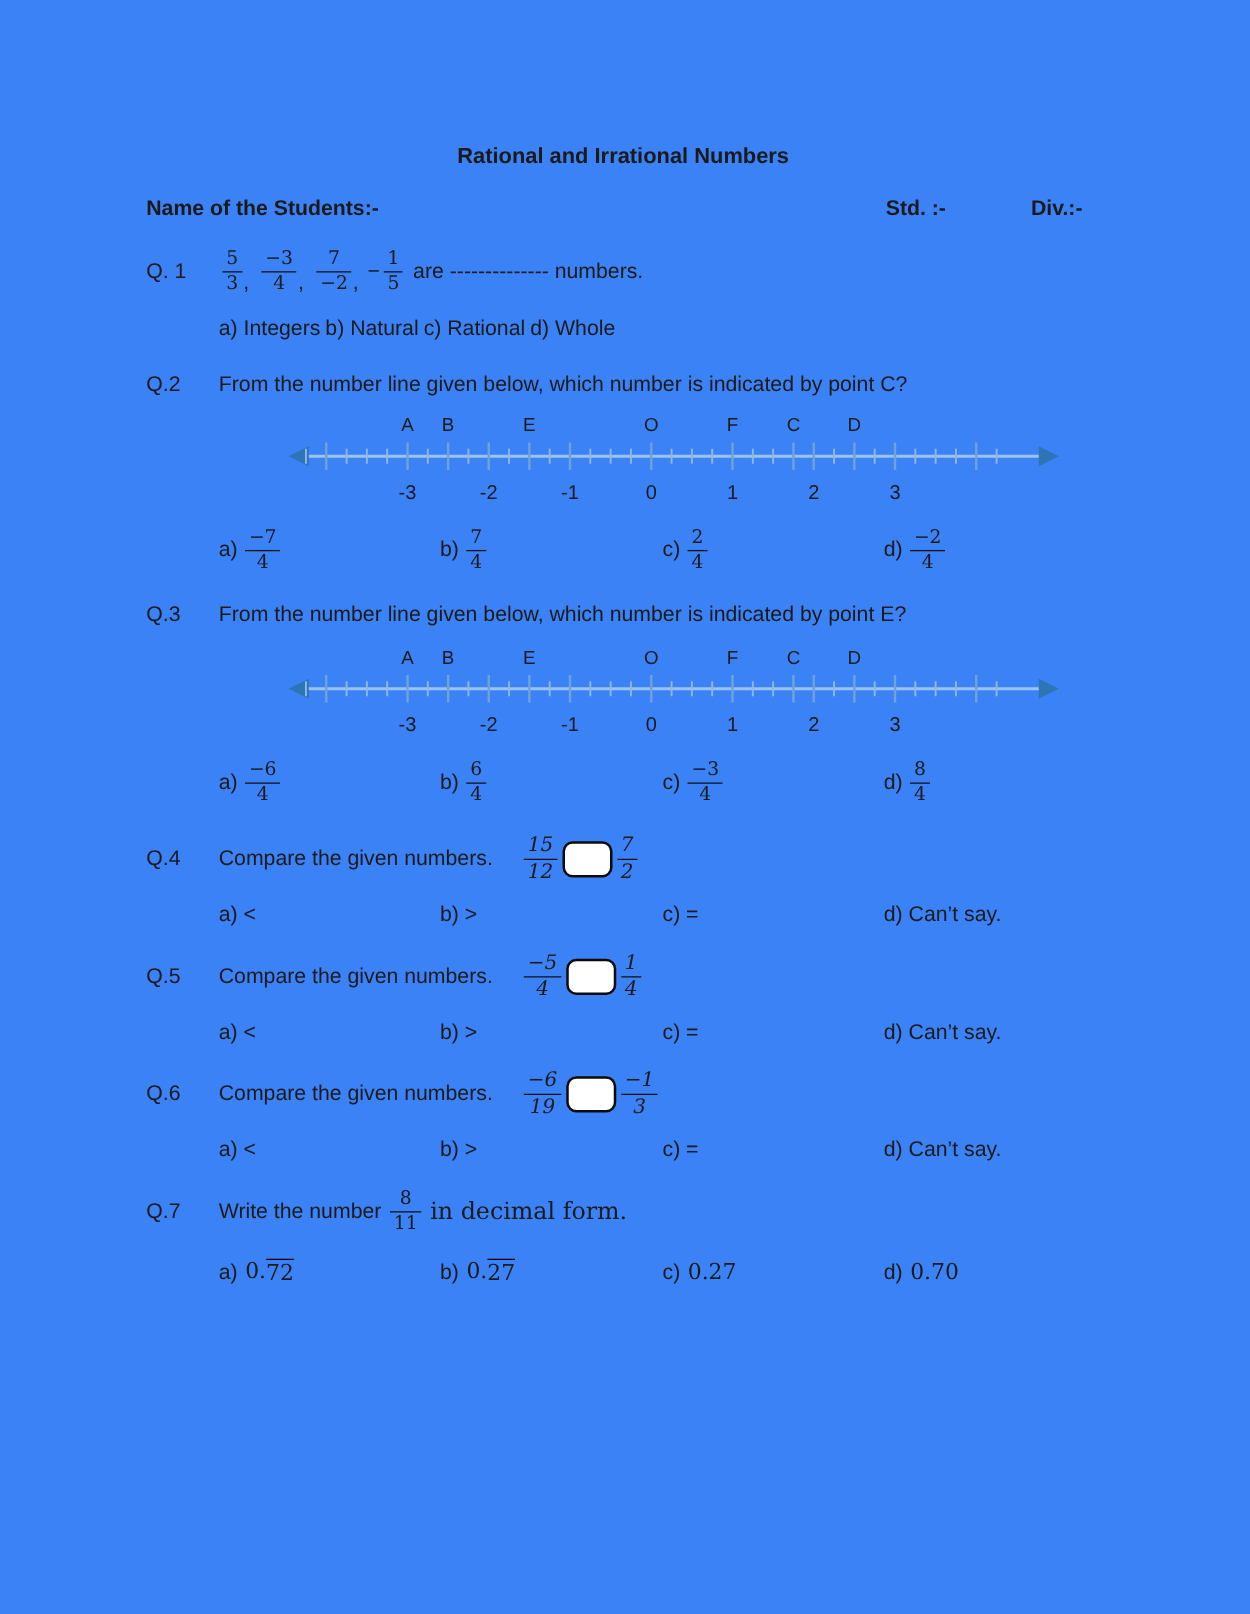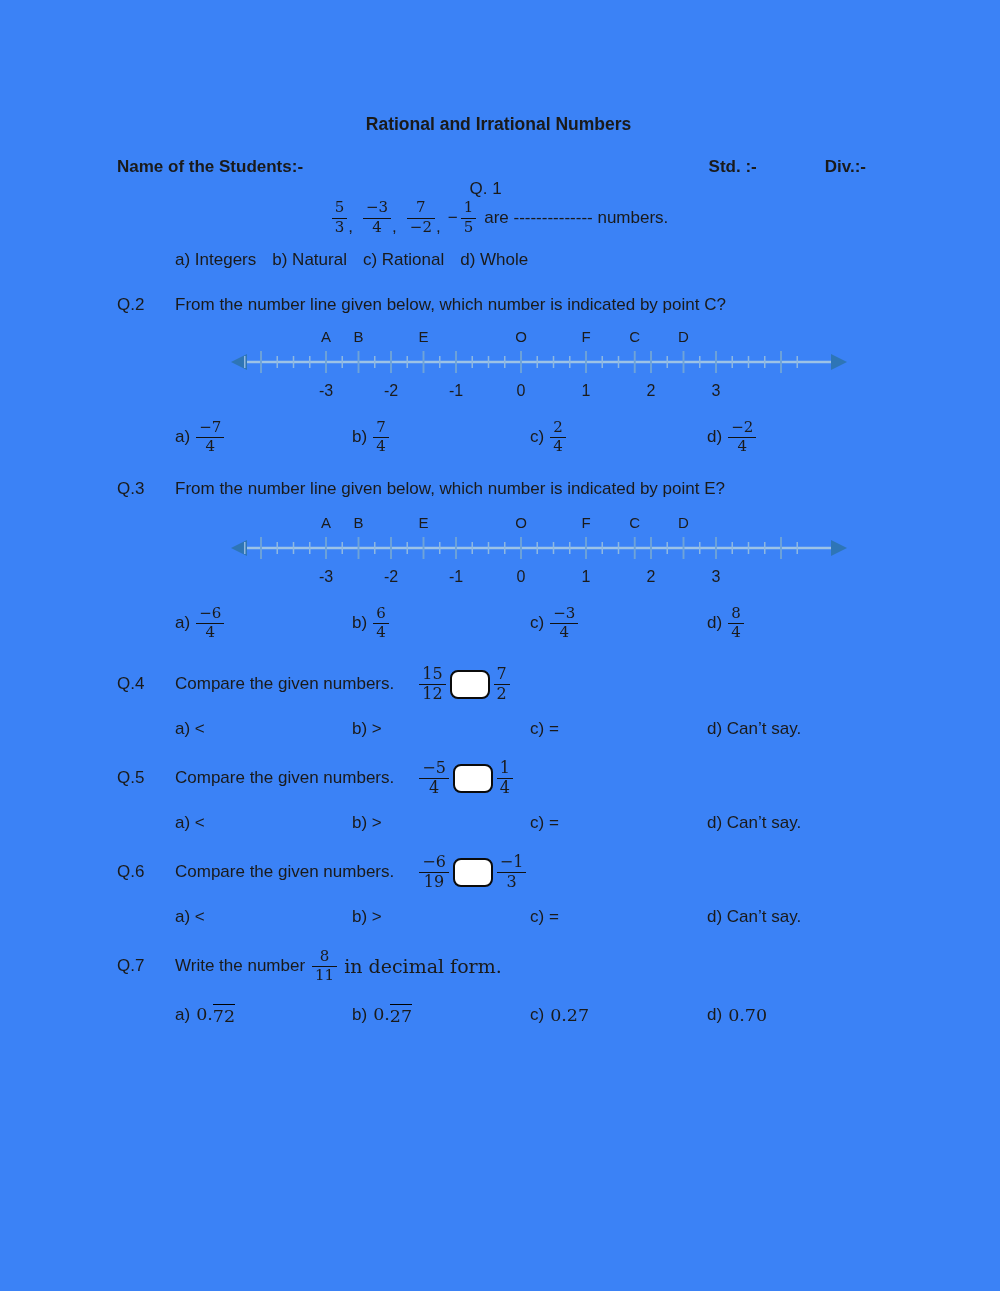--- a/index.html
+++ b/index.html
@@ -26,39 +26,39 @@
   .frac .num { align-self:stretch; text-align:center; border-bottom:1.5px solid #111; padding:0 3px 1px 3px; }
   .frac .den { padding:0 3px; }
   .cmp .frac { font-size:16px; }
 
   .mathline { display:inline-flex; align-items:center; }
   .fsep { align-self:center; transform:translateY(9px); margin:0 7px 0 1px; }
   .fpre { align-self:center; margin-right:3px; }
   .suffix { margin-left:8px; }
 
   .optrow { margin-top:0; margin-left:58px; }
-  .optrow-inline { display:flex; gap:16px; height:22px; }
+  .optrow-inline { display:flex; gap:4px; height:22px; }
   .grid4 { display:grid; grid-template-columns:177px 178px 177px auto; align-items:center; }
   .optcell { display:flex; align-items:center; gap:6px; }
 
   .numberline { margin-left:112px; height:78px; }
   .numberline text { font-family:"Liberation Sans", sans-serif; fill:#1b1b1b; }
   .numberline .nl-letter { font-size:15px; }
   .numberline .nl-number { font-size:16px; }
 
-  .cmpgroup { display:inline-flex; align-items:center; gap:4px; margin-left:25px; }
+  .cmpgroup { display:inline-flex; align-items:center; gap:4px; margin-left:25px;font-style:italic; }
   .cmp-box { width:36px; height:25px; border:2.6px solid #0b0b0b; border-radius:8px; background:#fff; }
 
   .q7after { font-family:"DejaVu Serif", serif; font-size:19px; margin-left:7px; }
   .q7frac { margin-left:7px; }
   .q7val { font-family:"DejaVu Serif", serif; font-size:17.5px; display:inline-flex; }
   .overbar { border-top:1.6px solid #000; padding-top:1px; }
 
   
-  .mt-q1    { min-height:44px;flex-direction:column; }
+  .mt-q1    { margin-top:16px; min-height:44px; }
   .mt-q1opt { margin-top:14px; height:22px; }
   .mt-q2    { margin-top:22px; height:22px; }
   .mt-nl    { margin-top:10px; }
   .mt-fopt  { margin-top:10px; min-height:46px; }
   .mt-q3    { margin-top:18px; height:22px; }
   .mt-nl2   { margin-top:12px; }
   .mt-cmp   { margin-top:13px; min-height:50px; }
   .mt-copt  { margin-top:9px; height:22px; }
   .mt-q7    { margin-top:14px; min-height:48px; }
   .mt-q7opt { margin-top:12px; height:26px; }

